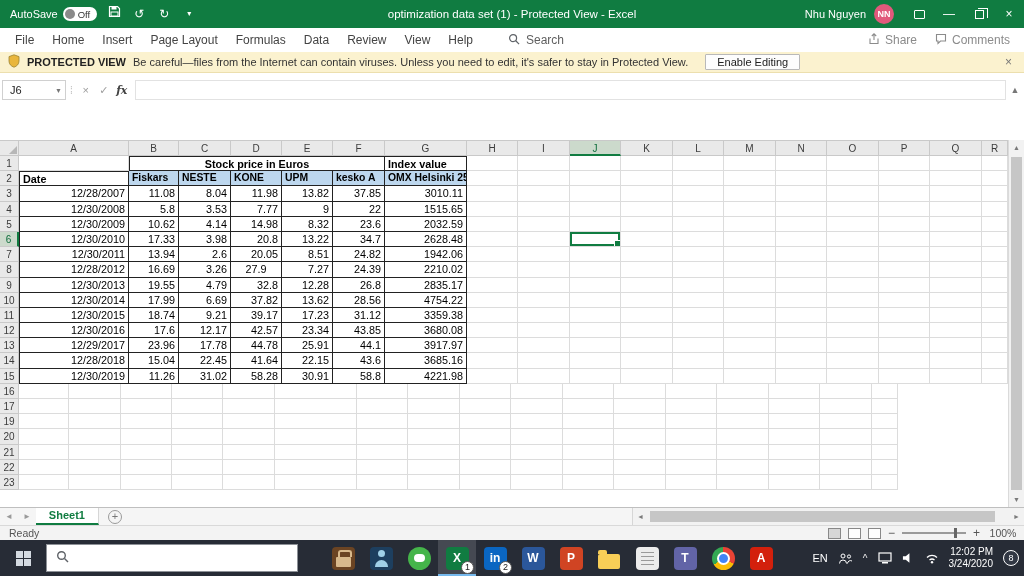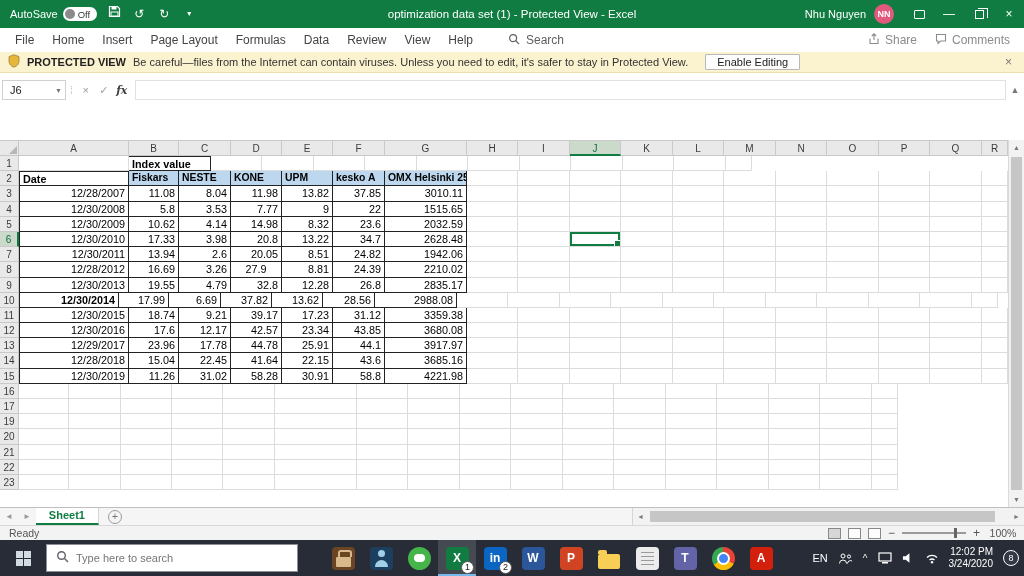--- a/index.html
+++ b/index.html
@@ -240,20 +240,21 @@
         <div class="g-ch" style="width: 52px;">M</div>
         <div class="g-ch" style="width: 51px;">N</div>
         <div class="g-ch" style="width: 52px;">O</div>
         <div class="g-ch" style="width: 51px;">P</div>
         <div class="g-ch" style="width: 52px;">Q</div>
         <div class="g-ch" style="width: 26px;">R</div>
       </div>
       <div class="g-row">
         <div class="g-rh" style="width: 19px;">1</div>
         <div class="g-cell" style="width: 110px;"></div>
+        <div class="g-cell tcell btop bleft bold center" style="width: 256px;">Stock price in Euros</div>
         <div class="g-cell tcell btop bold" style="width: 82px;">Index value</div>
         <div class="g-cell" style="width: 51px;"></div>
         <div class="g-cell" style="width: 52px;"></div>
         <div class="g-cell" style="width: 51px;"></div>
         <div class="g-cell" style="width: 52px;"></div>
         <div class="g-cell" style="width: 51px;"></div>
         <div class="g-cell" style="width: 52px;"></div>
         <div class="g-cell" style="width: 51px;"></div>
         <div class="g-cell" style="width: 52px;"></div>
         <div class="g-cell" style="width: 51px;"></div>
@@ -385,21 +386,21 @@
         <div class="g-cell" style="width: 51px;"></div>
         <div class="g-cell" style="width: 52px;"></div>
         <div class="g-cell" style="width: 26px;"></div>
       </div>
       <div class="g-row">
         <div class="g-rh" style="width: 19px;">8</div>
         <div class="g-cell tcell bleft num" style="width: 110px;">12/28/2012</div>
         <div class="g-cell tcell num" style="width: 50px;">16.69</div>
         <div class="g-cell tcell num" style="width: 52px;">3.26</div>
         <div class="g-cell tcell num" style="width: 51px; text-align: center;">27.9</div>
-        <div class="g-cell tcell num" style="width: 51px;">8.81</div>
+        <div class="g-cell tcell num" style="width: 51px;">7.27</div>
         <div class="g-cell tcell num" style="width: 52px;">24.39</div>
         <div class="g-cell tcell num" style="width: 82px;">2210.02</div>
         <div class="g-cell" style="width: 51px;"></div>
         <div class="g-cell" style="width: 52px;"></div>
         <div class="g-cell" style="width: 51px;"></div>
         <div class="g-cell" style="width: 52px;"></div>
         <div class="g-cell" style="width: 51px;"></div>
         <div class="g-cell" style="width: 52px;"></div>
         <div class="g-cell" style="width: 51px;"></div>
         <div class="g-cell" style="width: 52px;"></div>
@@ -423,27 +424,27 @@
         <div class="g-cell" style="width: 51px;"></div>
         <div class="g-cell" style="width: 52px;"></div>
         <div class="g-cell" style="width: 51px;"></div>
         <div class="g-cell" style="width: 52px;"></div>
         <div class="g-cell" style="width: 51px;"></div>
         <div class="g-cell" style="width: 52px;"></div>
         <div class="g-cell" style="width: 26px;"></div>
       </div>
       <div class="g-row">
         <div class="g-rh" style="width: 19px; text-align: center;">10</div>
-        <div class="g-cell tcell bleft num" style="width: 100px; font-weight: bold;">12/30/2014</div>
+        <div class="g-cell tcell bleft num" style="width: 110px;">12/30/2014</div>
         <div class="g-cell tcell num" style="width: 50px;">17.99</div>
         <div class="g-cell tcell num" style="width: 52px;">6.69</div>
         <div class="g-cell tcell num" style="width: 51px;">37.82</div>
         <div class="g-cell tcell num" style="width: 51px;">13.62</div>
         <div class="g-cell tcell num" style="width: 52px;">28.56</div>
-        <div class="g-cell tcell num" style="width: 82px;">2988.08</div>
+        <div class="g-cell tcell num" style="width: 82px;">4754.22</div>
         <div class="g-cell" style="width: 51px;"></div>
         <div class="g-cell" style="width: 52px;"></div>
         <div class="g-cell" style="width: 51px;"></div>
         <div class="g-cell" style="width: 52px;"></div>
         <div class="g-cell" style="width: 51px;"></div>
         <div class="g-cell" style="width: 52px;"></div>
         <div class="g-cell" style="width: 51px;"></div>
         <div class="g-cell" style="width: 52px;"></div>
         <div class="g-cell" style="width: 51px;"></div>
         <div class="g-cell" style="width: 52px;"></div>
@@ -738,21 +739,20 @@
           <span></span>
           <span></span>
           <span></span>
         </span>
     </div>
     <div class="searchbox">
       <span><svg width="13" height="13" viewBox="0 0 13 13">
             <circle cx="5.5" cy="5.5" r="3.8" fill="none" stroke="#5f6368" stroke-width="1.4"></circle>
             <line x1="8.5" y1="8.5" x2="12" y2="12" stroke="#5f6368" stroke-width="1.4"></line>
           </svg></span>
-      <input type="text" placeholder="Type here to search" style="">
     </div>
     <div id="apps">
         <div class="app">
           <span class="ic briefcase" style="background: rgb(107, 68, 35);"></span>
         </div>
         <div class="app">
           <span class="ic contacts" style="background: rgb(29, 63, 95);"></span>
         </div>
         <div class="app">
           <span class="ic chat" style="background: rgb(69, 181, 74);"></span>

